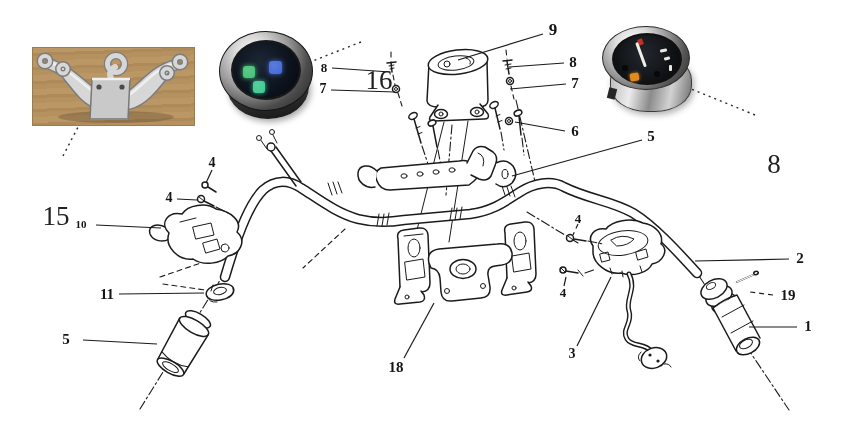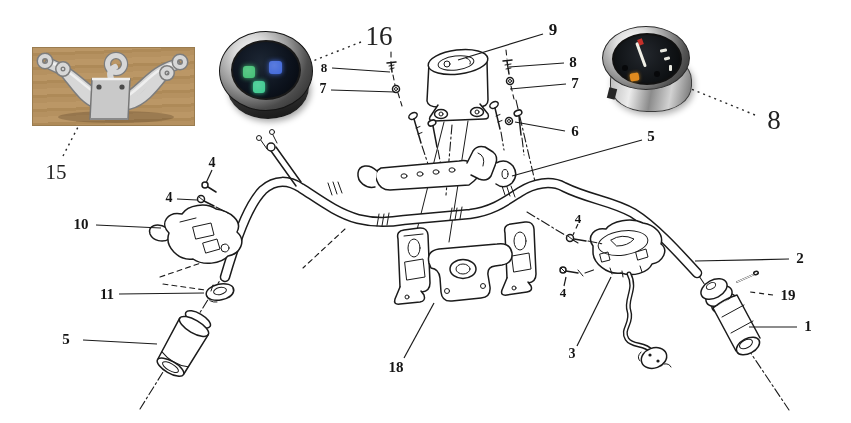--- a/index.html
+++ b/index.html
@@ -2,21 +2,21 @@
 <html><head>
 <meta charset="utf-8">
 <style>
   html,body{margin:0;padding:0;background:#fff;}
   .stage{position:relative;width:851px;height:423px;background:#ffffff;overflow:hidden;
          font-family:"Liberation Serif","DejaVu Serif",serif;}
   .stage *{box-sizing:border-box;}
   
   .callout{position:absolute;transform:translate(-50%,-50%);color:#151515;font-weight:700;
            line-height:1;letter-spacing:0;user-select:none;}
-  .callout.big{font-weight:400;color:#222;}
+  .callout.big{font-weight:400;color:#222;margin-top:44px;}
   
   svg.draw{position:absolute;left:0;top:0;}
   .ln{fill:none;stroke:#1b1b1b;stroke-width:1.5;stroke-linecap:round;stroke-linejoin:round;}
   .thin{stroke-width:1;}
   .fw{fill:#ffffff;}
   .dash{stroke-dasharray:5 4;stroke-width:1.1;}
   .dd{stroke-dasharray:9 3 2 3;stroke-width:1.1;}
   .tube-o{fill:none;stroke:#1b1b1b;stroke-width:10.5;stroke-linecap:round;}
   .tube-i{fill:none;stroke:#ffffff;stroke-width:7.5;stroke-linecap:round;}
   .wire-o{fill:none;stroke:#1b1b1b;stroke-width:5;stroke-linecap:round;}
@@ -337,33 +337,33 @@
       <div class="g17-mark" style="left:46px;top:14px;width:7px;height:3px;transform:rotate(-12deg);"></div>
       <div class="g17-mark" style="left:50px;top:22px;width:6px;height:3px;transform:rotate(-12deg);"></div>
       <div class="g17-mark" style="left:55px;top:30px;width:3px;height:6px;"></div>
       <div class="g17-lamp" style="background: rgb(224, 139, 31);"></div>
       <div class="g17-dot" style="left:8px;top:30px;"></div>
       <div class="g17-dot" style="left:40px;top:36px;"></div>
     </div>
     <div class="g17-notch"></div>
   </div>
 
-<div class="callout big" style="left: 56px; top: 172px; font-size: 21px;">15</div>
+<div class="callout big" style="left: 56px; top: 172px; font-size: 27px;">15</div>
     <div class="callout big" style="left: 379px; top: 36px; font-size: 27px;">16</div>
     <div class="callout big" style="left: 774px; top: 120px; font-size: 27px;">8</div>
     <div class="callout" style="left: 553px; top: 29px; font-size: 17px;">9</div>
     <div class="callout" style="left: 573px; top: 62px; font-size: 15px;">8</div>
     <div class="callout" style="left: 575px; top: 83px; font-size: 15px;">7</div>
     <div class="callout" style="left: 575px; top: 131px; font-size: 15px;">6</div>
     <div class="callout" style="left: 651px; top: 136px; font-size: 15px;">5</div>
     <div class="callout" style="left: 324px; top: 67px; font-size: 13px;">8</div>
     <div class="callout" style="left: 323px; top: 89px; font-size: 14px;">7</div>
     <div class="callout" style="left: 212px; top: 163px; font-size: 14px;">4</div>
     <div class="callout" style="left: 169px; top: 198px; font-size: 14px;">4</div>
-    <div class="callout" style="left: 81px; top: 224px; font-size: 15px;">10</div>
+    <div class="callout" style="left: 81px; top: 224px; font-size: 11px;">10</div>
     <div class="callout" style="left: 107px; top: 294px; font-size: 15px; text-align: right;">11</div>
     <div class="callout" style="left: 66px; top: 339px; font-size: 15px;">5</div>
     <div class="callout" style="left: 396px; top: 367px; font-size: 15px;">18</div>
     <div class="callout" style="left: 572px; top: 354px; font-size: 14px;">3</div>
     <div class="callout" style="left: 578px; top: 218px; font-size: 13px;">4</div>
     <div class="callout" style="left: 563px; top: 292px; font-size: 13px;">4</div>
     <div class="callout" style="left: 800px; top: 258px; font-size: 15px;">2</div>
     <div class="callout" style="left: 788px; top: 295px; font-size: 15px;">19</div>
     <div class="callout" style="left: 808px; top: 326px; font-size: 15px;">1</div>
   </div>

